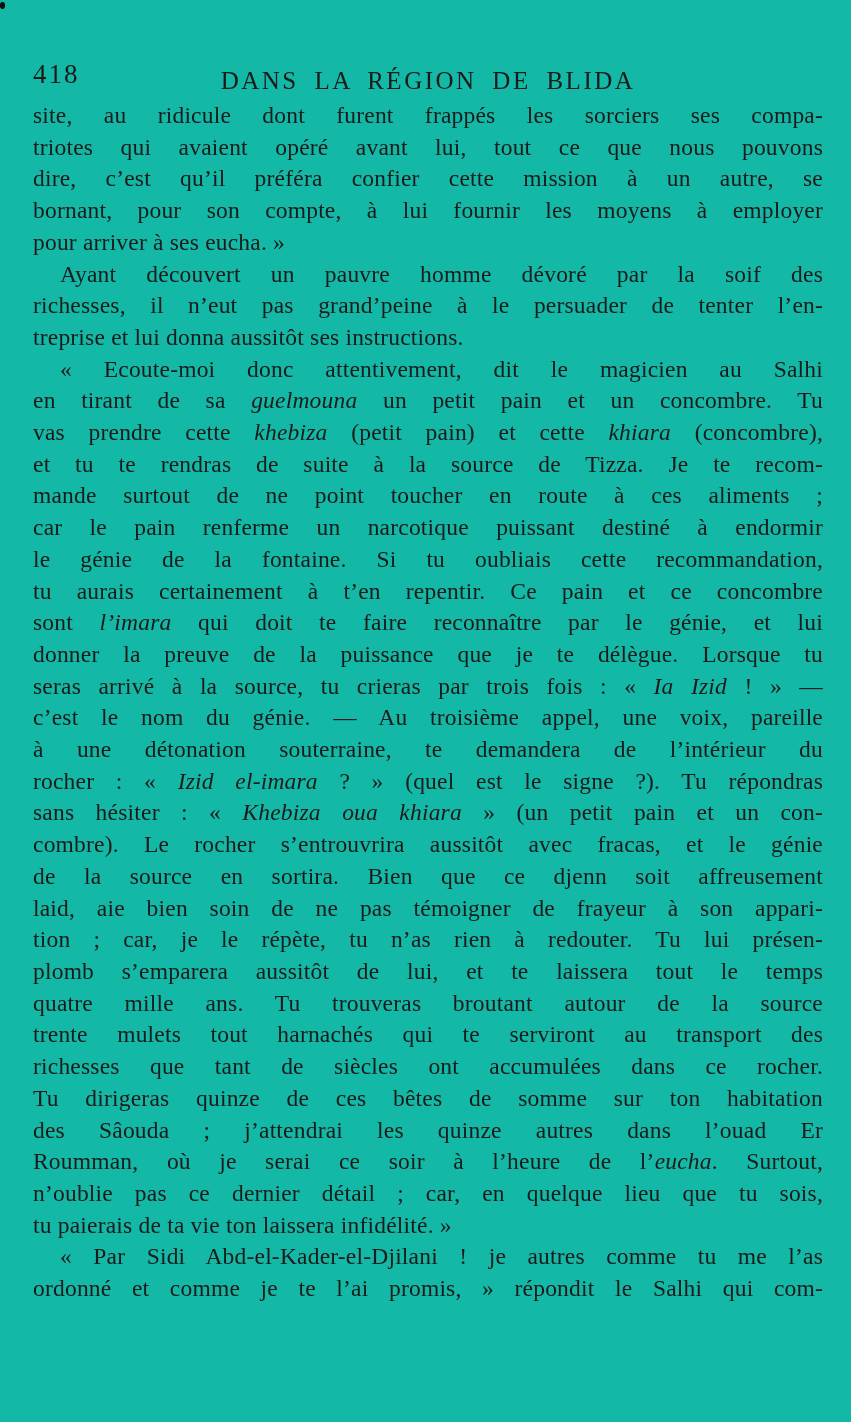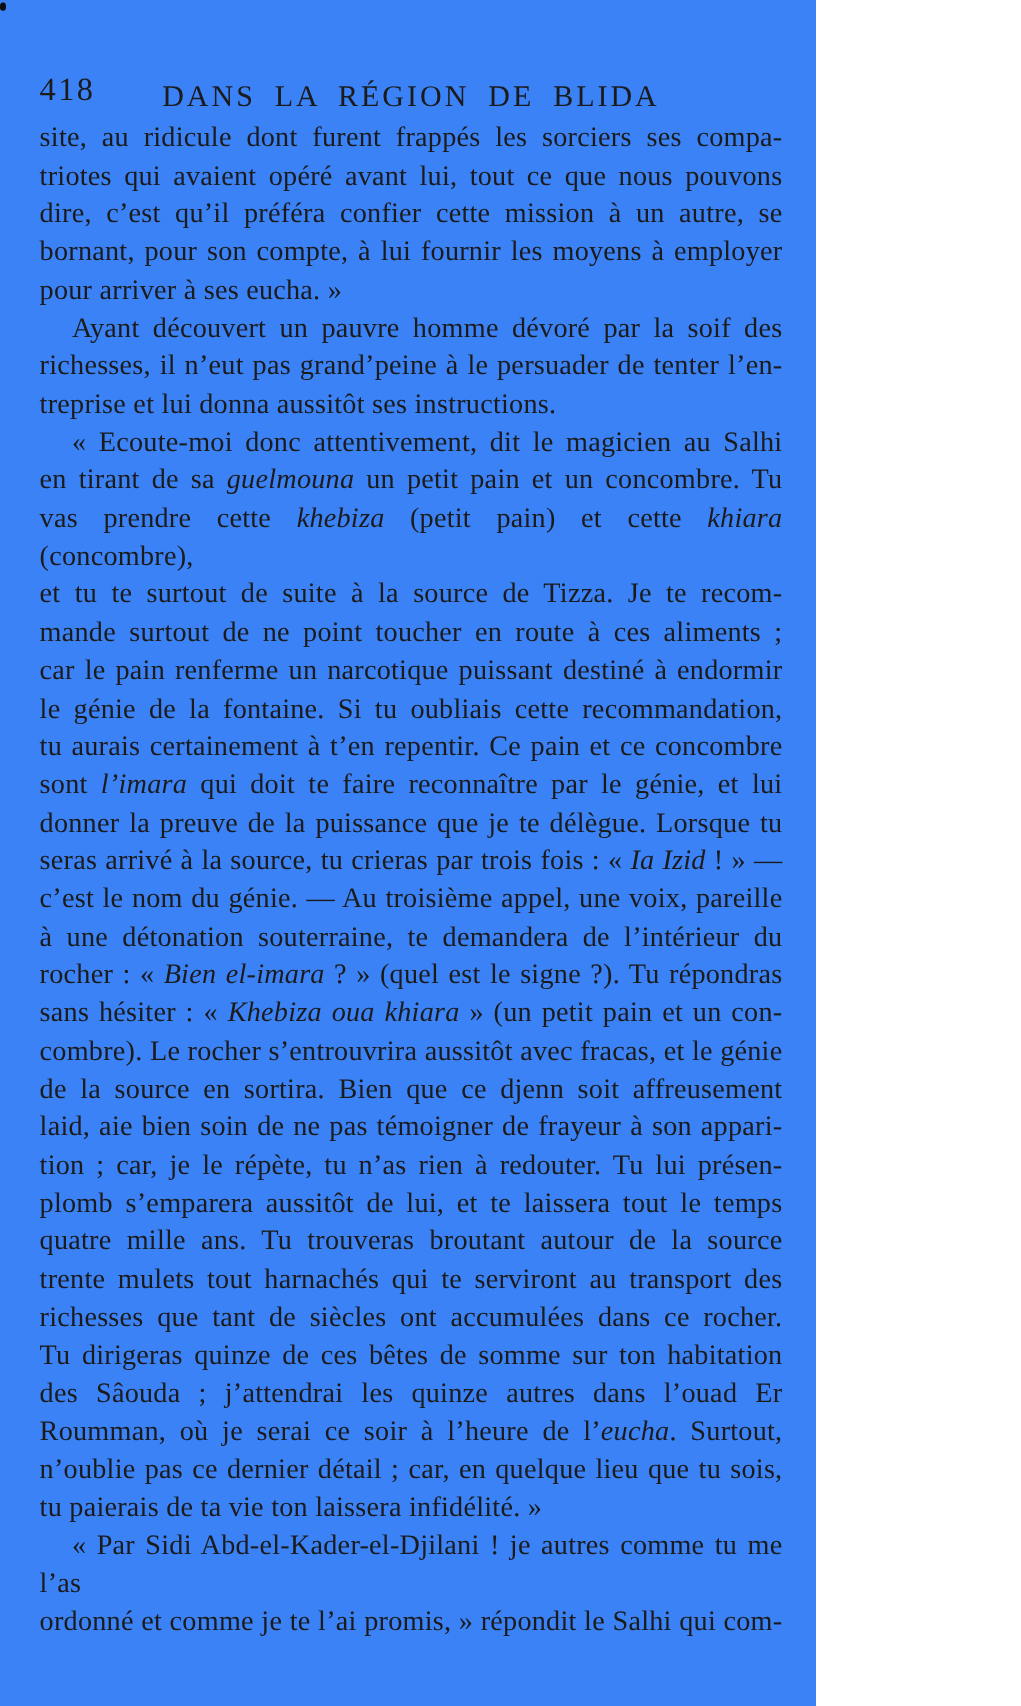--- a/index.html
+++ b/index.html
@@ -2,23 +2,23 @@
 <html><head>
 <meta charset="utf-8">
 <style>
   html, body {
     margin: 0;
     padding: 0;
     background: #ffffff;
   }
   .page {
     position: relative;
-    width: 680px;
+    width: 851px;
     height: 1422px;
-    background: #3b82f6;
+    background: #14b8a6;
     font-family: "Liberation Serif", "DejaVu Serif", serif;
     color: #1b1b1b;
     overflow: hidden;
   }
   .corner-dot {
     position: absolute;
     left: 0px;
     top: 2px;
     width: 5px;
     height: 7px;
@@ -92,31 +92,31 @@
       </div>
       <div class="paragraph indent">
         <div class="line first">Ayant découvert un pauvre homme dévoré par la soif des</div>
         <div class="line">richesses, il n’eut pas grand’peine à le persuader de tenter l’en-</div>
         <div class="line last">treprise et lui donna aussitôt ses instructions.</div>
       </div>
       <div class="paragraph indent">
         <div class="line first">« Ecoute-moi donc attentivement, dit le magicien au Salhi</div>
         <div class="line">en tirant de sa <i>guelmouna</i> un petit pain et un concombre. Tu</div>
         <div class="line">vas prendre cette <i>khebiza</i> (petit pain) et cette <i>khiara</i> (concombre),</div>
-        <div class="line">et tu te surtout de suite à la source de Tizza. Je te recom-</div>
+        <div class="line">et tu te rendras de suite à la source de Tizza. Je te recom-</div>
         <div class="line">mande surtout de ne point toucher en route à ces aliments ;</div>
         <div class="line">car le pain renferme un narcotique puissant destiné à endormir</div>
         <div class="line">le génie de la fontaine. Si tu oubliais cette recommandation,</div>
         <div class="line">tu aurais certainement à t’en repentir. Ce pain et ce concombre</div>
         <div class="line">sont <i>l’imara</i> qui doit te faire reconnaître par le génie, et lui</div>
         <div class="line">donner la preuve de la puissance que je te délègue. Lorsque tu</div>
         <div class="line">seras arrivé à la source, tu crieras par trois fois : « <i>Ia Izid</i> ! » —</div>
         <div class="line">c’est le nom du génie. — Au troisième appel, une voix, pareille</div>
         <div class="line">à une détonation souterraine, te demandera de l’intérieur du</div>
-        <div class="line">rocher : « <i>Bien el-imara</i> ? » (quel est le signe ?). Tu répondras</div>
+        <div class="line">rocher : « <i>Izid el-imara</i> ? » (quel est le signe ?). Tu répondras</div>
         <div class="line">sans hésiter : « <i>Khebiza oua khiara</i> » (un petit pain et un con-</div>
         <div class="line">combre). Le rocher s’entrouvrira aussitôt avec fracas, et le génie</div>
         <div class="line">de la source en sortira. Bien que ce djenn soit affreusement</div>
         <div class="line">laid, aie bien soin de ne pas témoigner de frayeur à son appari-</div>
         <div class="line">tion ; car, je le répète, tu n’as rien à redouter. Tu lui présen-</div>
         <div class="line">plomb s’emparera aussitôt de lui, et te laissera tout le temps</div>
         <div class="line">quatre mille ans. Tu trouveras broutant autour de la source</div>
         <div class="line">trente mulets tout harnachés qui te serviront au transport des</div>
         <div class="line">richesses que tant de siècles ont accumulées dans ce rocher.</div>
         <div class="line">Tu dirigeras quinze de ces bêtes de somme sur ton habitation</div>

